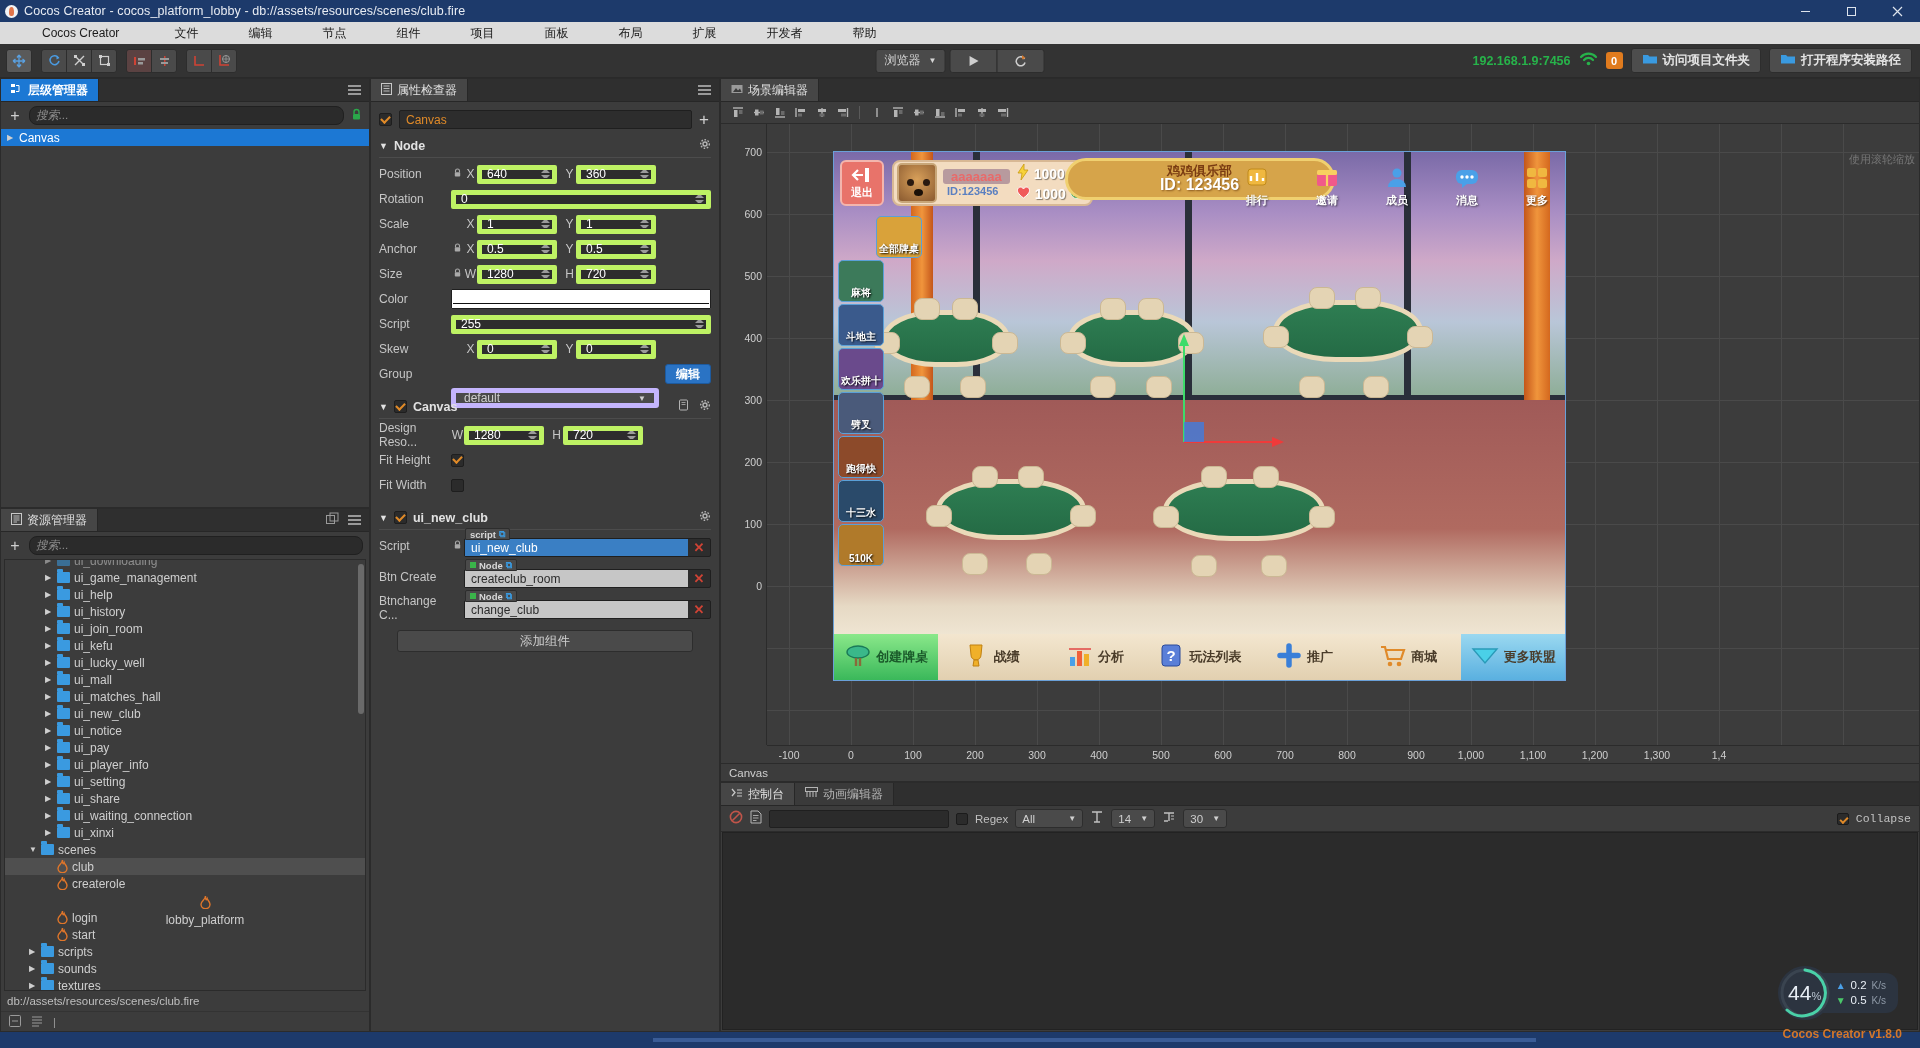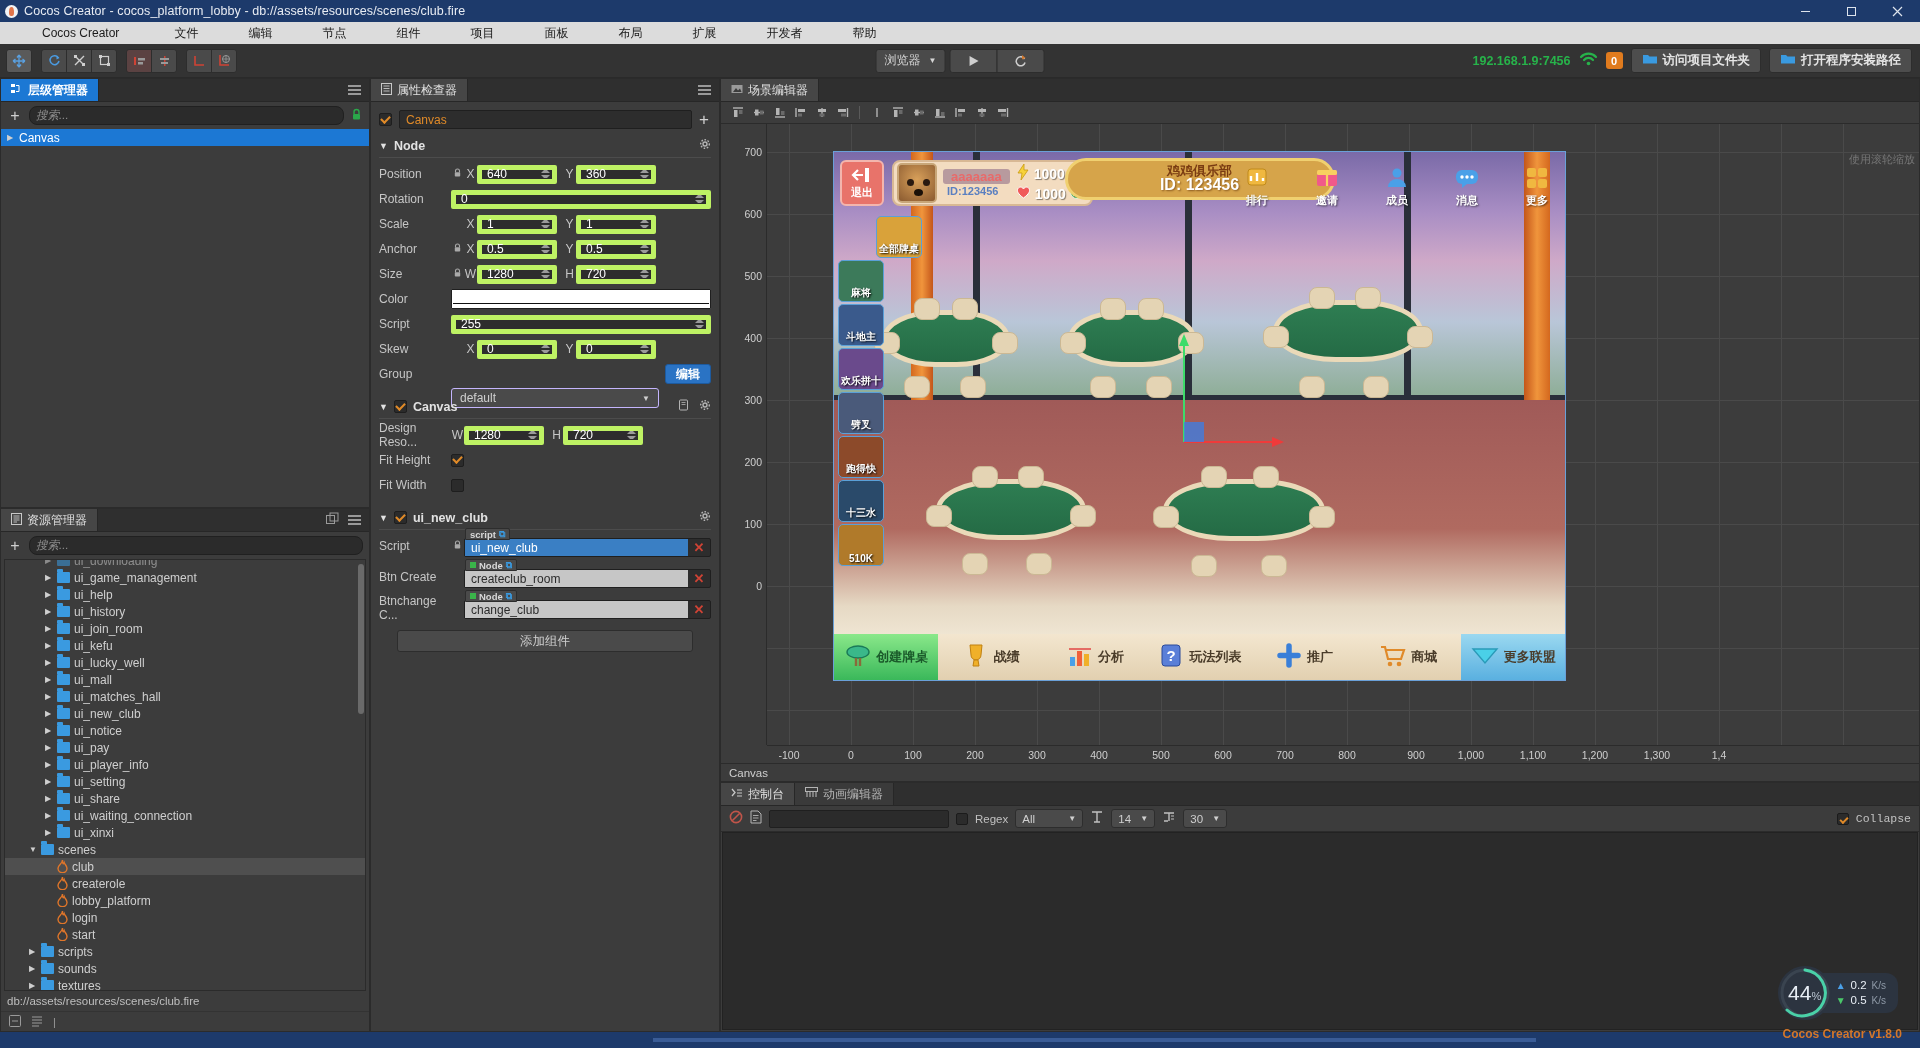--- a/index.html
+++ b/index.html
@@ -163,21 +163,21 @@
   .spin { position:absolute; right:2px; top:1px; bottom:1px; width:9px;
      display:flex;flex-direction:column;justify-content:center;gap:2px; }
   .spin i { border-left:3px solid transparent;border-right:3px solid transparent; display:block; }
   .spin i.up { border-bottom:3px solid #9a9a9a; }
   .spin i.dn { border-top:3px solid #9a9a9a; }
   .color-field { flex:1;height:20px;background:#fff;border:1px solid #1f1f1f;border-radius:1px;
      position:relative; }
   .color-field::after{content:"";position:absolute;left:1px;right:1px;bottom:1px;height:3px;background:#fff;
      border-top:1px solid #111;}
   .select {
-    height:20px;background:#4a4a4a;border:1px solid #c4b5fd;border-radius:3px;color:#cfcfcf;
+    height:20px;background:#4a4a4a;border:5px solid #c4b5fd;border-radius:3px;color:#cfcfcf;
     font-size:12px;display:flex;align-items:center;padding:0 8px;margin-top:48px;
   }
   .blue-btn { height:20px;background:#2a73c4;border:1px solid #1d5a9e;border-radius:3px;color:#fff;
      font-size:12px;font-weight:bold;display:flex;align-items:center;justify-content:center;padding:0 10px;}
   .tag {
     position:absolute; left:0; top:-11px; height:12px; background:#4a4a4a; border:1px solid #2d2d2d;
     border-radius:2px 2px 0 0; color:#d8d8d8; font-size:9.5px; font-weight:bold;
     display:flex;align-items:center;gap:3px; padding:0 4px; white-space:nowrap;
   }
   .tag .gsq{width:6px;height:6px;background:#3ab54a;display:inline-block;}
@@ -611,21 +611,21 @@
                   </svg></span>
                 <span>club</span>
               </div>
               <div class="asset-row" style="padding-left: 40px;">
                 <span class="caret"></span>
                 <span class="fire-ico"><svg width="11" height="13" viewBox="0 0 11 13">
                     <path d="M5.5 0 C5.5 4 1 5 1 8.3 A4.5 4.5 0 0 0 10 8.3 C10 5.6 7.8 4.6 7.2 2.6 C6.6 4.2 5.5 4.5 5.5 0 Z" fill="none" stroke="#e0762a" stroke-width="1.4"></path>
                   </svg></span>
                 <span>createrole</span>
               </div>
-              <div class="asset-row" style="padding-left: 40px;">
+              <div class="asset-row" style="padding-left: 40px; flex-direction: column;">
                 <span class="caret"></span>
                 <span class="fire-ico"><svg width="11" height="13" viewBox="0 0 11 13">
                     <path d="M5.5 0 C5.5 4 1 5 1 8.3 A4.5 4.5 0 0 0 10 8.3 C10 5.6 7.8 4.6 7.2 2.6 C6.6 4.2 5.5 4.5 5.5 0 Z" fill="none" stroke="#e0762a" stroke-width="1.4"></path>
                   </svg></span>
                 <span>lobby_platform</span>
               </div>
               <div class="asset-row" style="padding-left: 40px;">
                 <span class="caret"></span>
                 <span class="fire-ico"><svg width="11" height="13" viewBox="0 0 11 13">
                     <path d="M5.5 0 C5.5 4 1 5 1 8.3 A4.5 4.5 0 0 0 10 8.3 C10 5.6 7.8 4.6 7.2 2.6 C6.6 4.2 5.5 4.5 5.5 0 Z" fill="none" stroke="#e0762a" stroke-width="1.4"></path>

